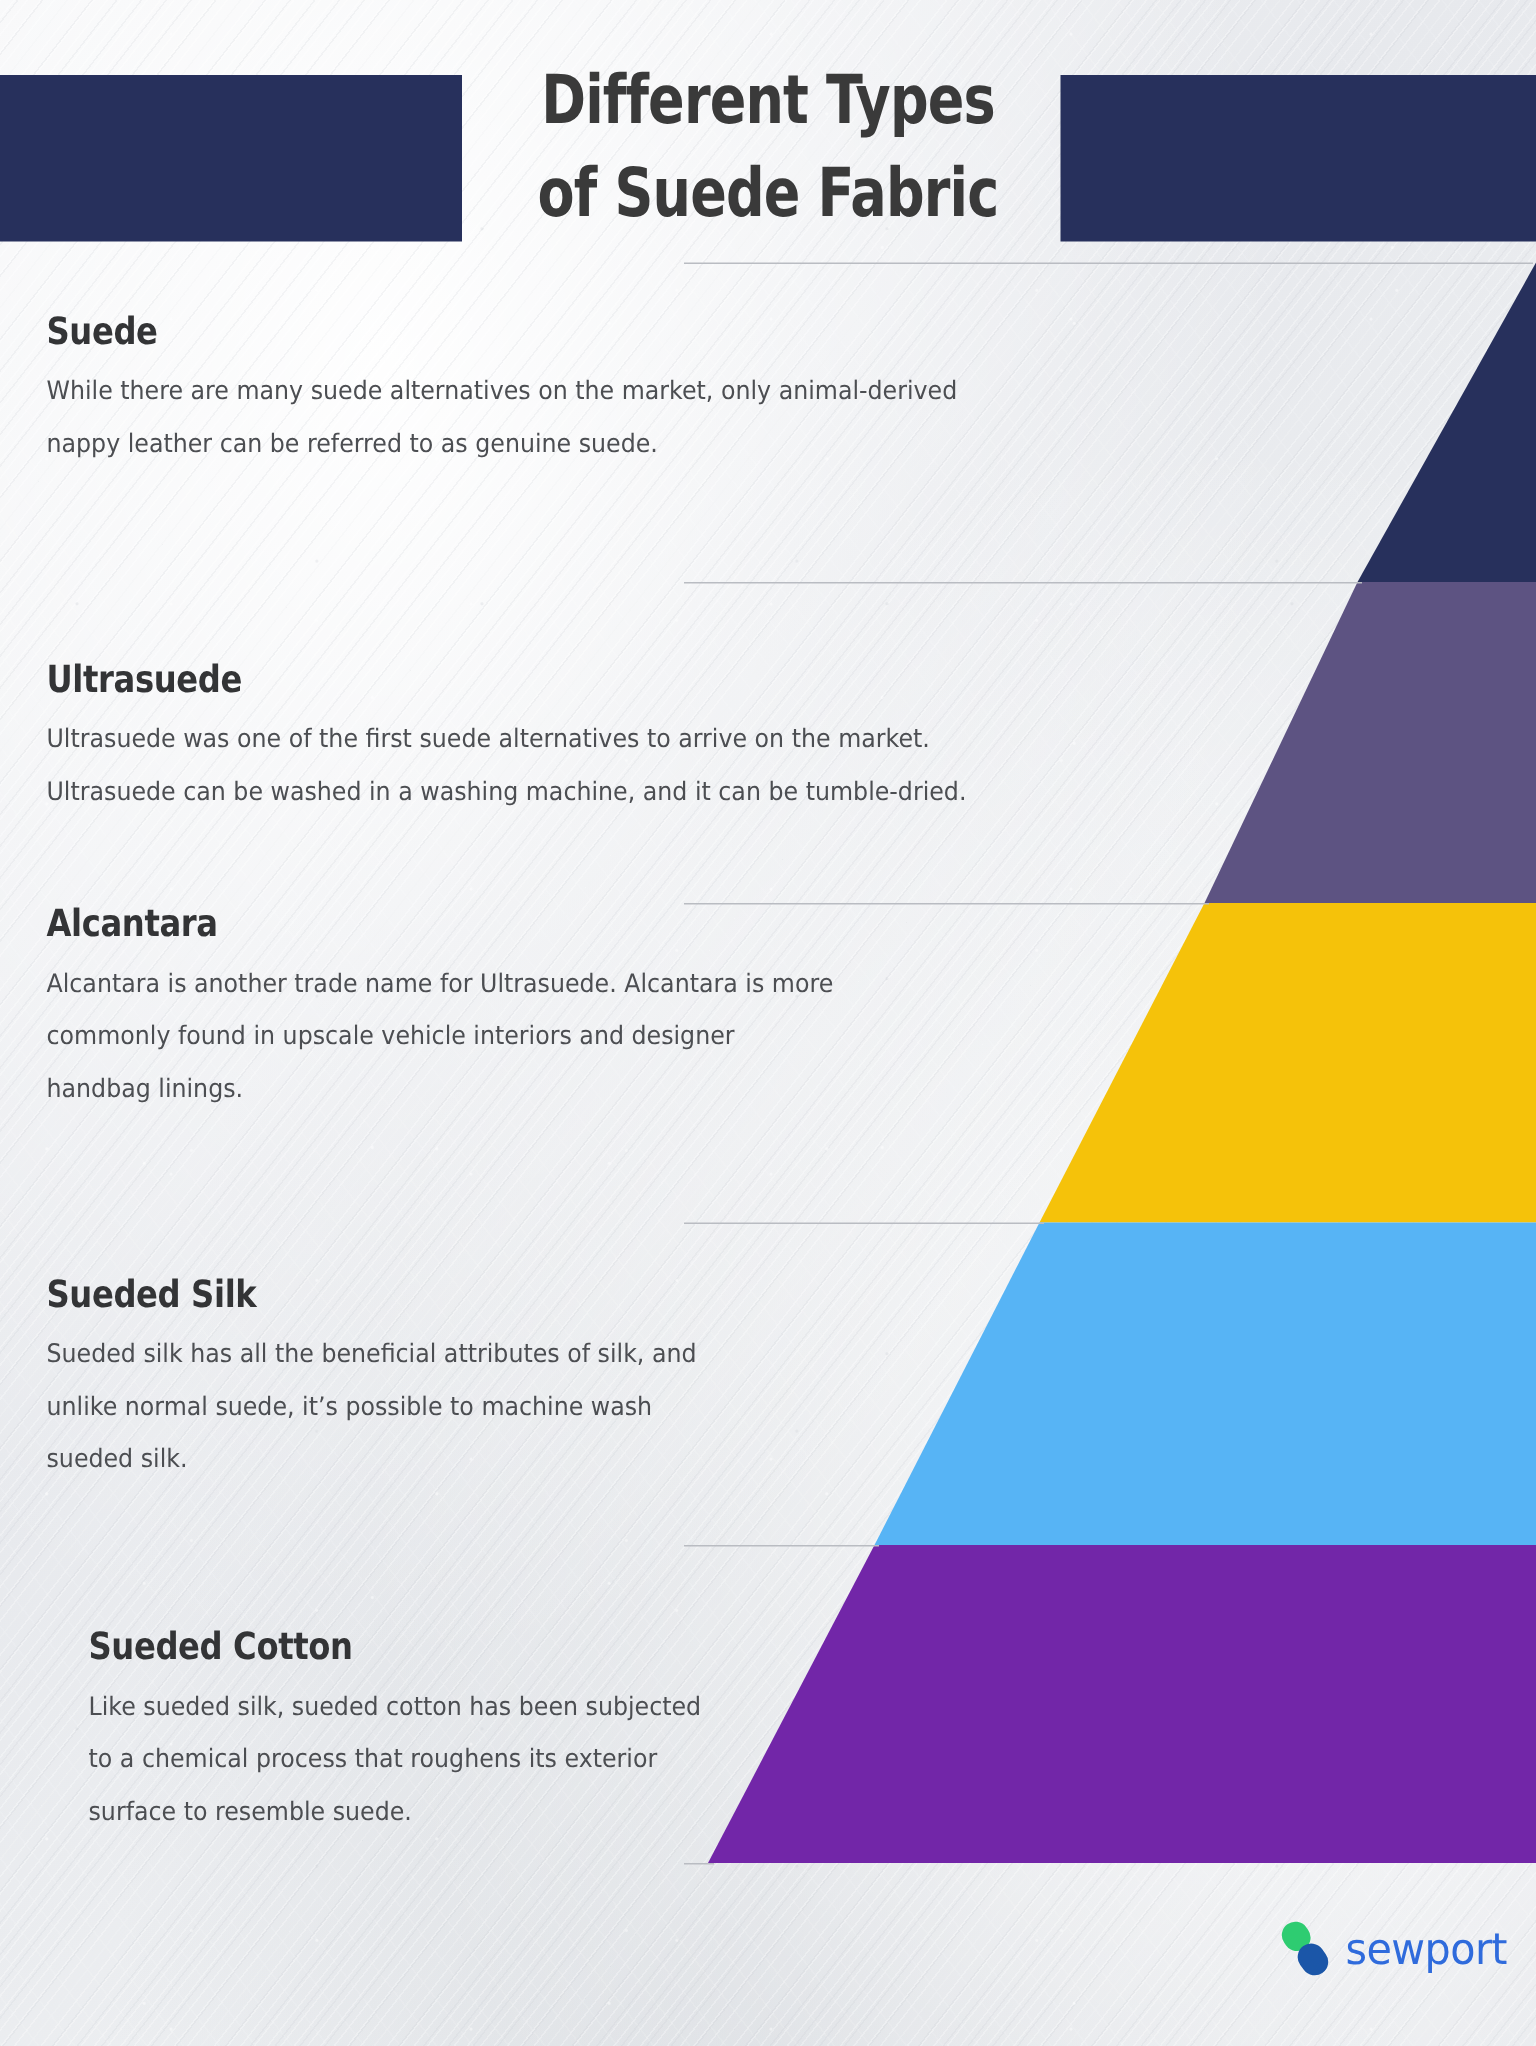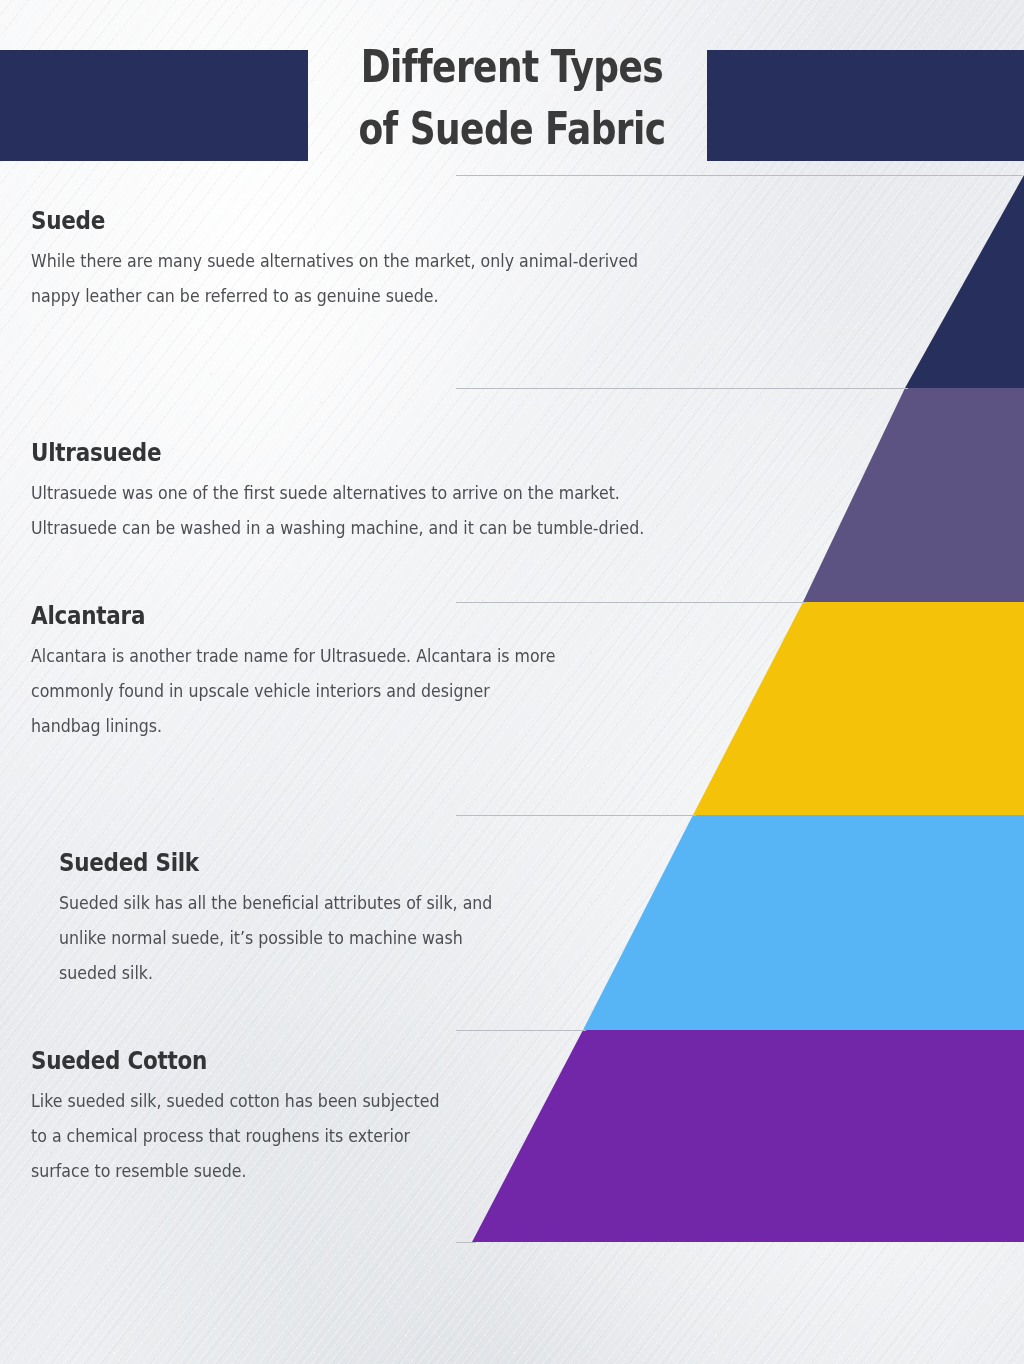--- a/index.html
+++ b/index.html
@@ -212,26 +212,35 @@
     <div class="section" style="top:439px; width:660px;">
       <h2 style="color: rgb(51, 52, 54);">Ultrasuede</h2>
       <p style="color: rgb(76, 78, 82);">Ultrasuede was one of the first suede alternatives to arrive on the market. Ultrasuede can be washed in a washing machine, and it can be tumble-dried.</p>
     </div>
 
     <div class="section" style="top:602px; width:570px;">
       <h2 style="color: rgb(51, 52, 54);">Alcantara</h2>
       <p style="color: rgb(76, 78, 82);">Alcantara is another trade name for Ultrasuede. Alcantara is more commonly found in upscale vehicle interiors and designer handbag linings.</p>
     </div>
 
-    <div class="section" style="top:849px; width:500px;margin-left:28px;">
+    <div class="section" style="top:849px; width:500px;">
       <h2 style="color: rgb(51, 52, 54);">Sueded Silk</h2>
       <p style="color: rgb(76, 78, 82);">Sueded silk has all the beneficial attributes of silk, and unlike normal suede, it’s possible to machine wash sueded silk.</p>
     </div>
 
-    <div class="section" style="top:1047px; width:440px;">
+    <div class="section" style="top:1084px; width:440px;margin-left:28px;">
       <h2 style="color: rgb(51, 52, 54);">Sueded Cotton</h2>
       <p style="color: rgb(76, 78, 82);">Like sueded silk, sueded cotton has been subjected to a chemical process that roughens its exterior surface to resemble suede.</p>
     </div>
 
   </div>
 
+  <div class="logo">
+    <svg width="36" height="44" viewBox="0 0 36 44">
+      <g transform="rotate(-36 18 22)">
+        <rect x="9" y="2" width="18" height="20" rx="9" fill="#2ecc71"></rect>
+        <rect x="9" y="20" width="18" height="22" rx="9" fill="#1b56a8"></rect>
+      </g>
+    </svg>
+    <span class="logo-word" style="color: rgb(47, 107, 220);">sewport</span>
+  </div>
 
 </div>
 
 </body></html>

